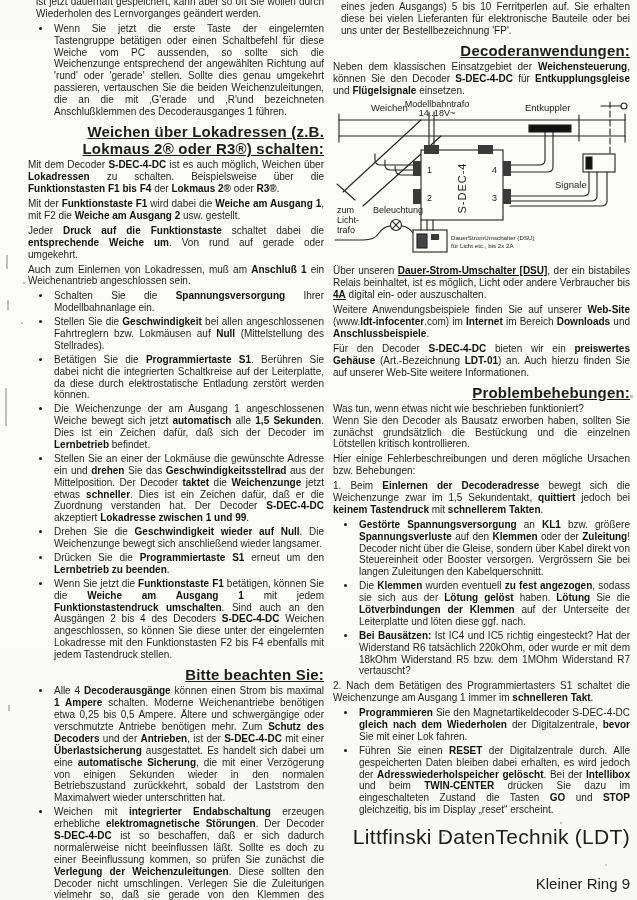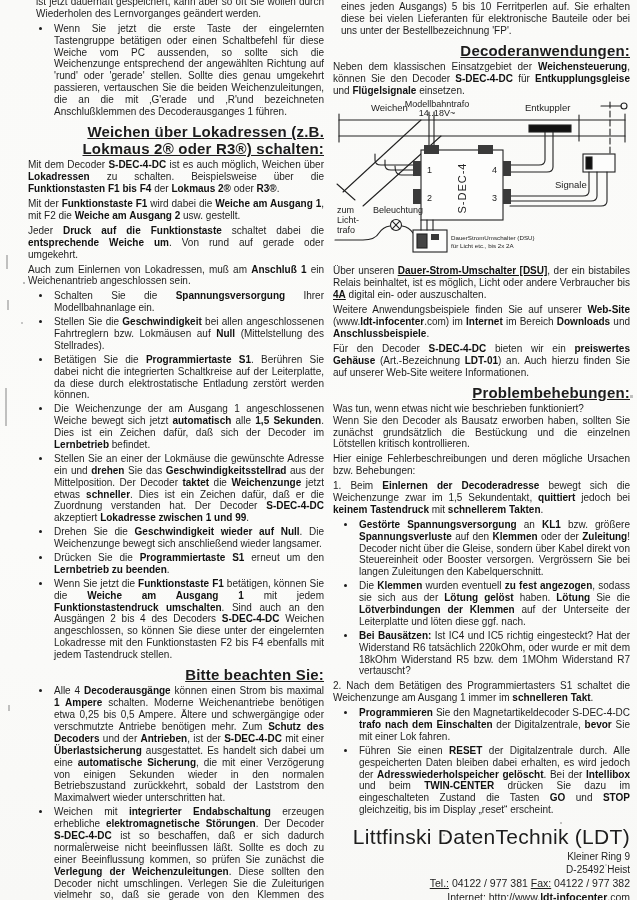--- a/index.html
+++ b/index.html
@@ -24,21 +24,21 @@
   }
   ul{margin:0 0 3px 0;padding:0 0 0 24px;}
   li{margin:0 0 2px 0;padding-left:2px;}
   u{text-decoration:underline;}
   b{color:#111;}
   .diagram-wrap{margin:2px 0 3px 0;}
   svg text{font-family:"Liberation Sans","DejaVu Sans",sans-serif;fill:#222;}
   .footer{margin-top:7px;text-align:right;line-height:1.3;}
   .footer .made{font-size:10px;}
   .footer .company{font-size:21px;letter-spacing:.3px;}
-  .footer .addr{font-size:10px;}
+  .footer .addr{font-size:15px;margin-top:24px;}
   .footer .telfax{font-size:10.5px;margin-top:1px;}
   .footer .inet{font-size:10.5px;}
   
   .speck{position:absolute;width:2px;height:2px;background:#9a9a9a;border-radius:50%;
     box-shadow:140px 42px 0 #ababab, 220px 37px 0 #b3b3b3, 358px -8px 0 #a8a8a8,
                272px 72px 0 #bdbdbd, 475px -20px 0 #b0b0b0, 520px 22px 0 #c0c0c0,
                -62px -560px 0 #a5a5a5, -64px -520px 0 #b5b5b5;}
   .edge-mark{position:absolute;background:#8f8f8f;opacity:.55;}
 </style>
 </head>
@@ -173,21 +173,21 @@
 
     <p>1. Beim <b>Einlernen der Decoderadresse</b> bewegt sich die Weichenzunge zwar im 1,5 Sekundentakt, <b>quittiert</b> jedoch bei <b>keinem Tastendruck</b> mit <b>schnellerem Takten</b>.</p>
     <ul>
       <li><b>Gestörte Spannungsversorgung</b> an <b>KL1</b> bzw. größere <b>Spannungsverluste</b> auf den <b>Klemmen</b> oder der <b>Zuleitung</b>! Decoder nicht über die Gleise, sondern über Kabel direkt von Steuereinheit oder Booster versorgen. Vergrössern Sie bei langen Zuleitungen den Kabelquerschnitt.</li>
       <li>Die <b>Klemmen</b> wurden eventuell <b>zu fest angezogen</b>, sodass sie sich aus der <b>Lötung gelöst</b> haben. <b>Lötung</b> Sie die <b>Lötverbindungen der Klemmen</b> auf der Unterseite der Leiterplatte und löten diese ggf. nach.</li>
       <li><b>Bei Bausätzen:</b> Ist IC4 und IC5 richtig eingesteckt? Hat der Widerstand R6 tatsächlich 220kOhm, oder wurde er mit dem 18kOhm Widerstand R5 bzw. dem 1MOhm Widerstand R7 vertauscht?</li>
     </ul>
 
     <p>2. Nach dem Betätigen des Programmiertasters S1 schaltet die Weichenzunge am Ausgang 1 immer im <b>schnelleren Takt</b>.</p>
     <ul>
-      <li><b>Programmieren</b> Sie den Magnetartikeldecoder S-DEC-4-DC <b>trafo nach dem Einschalten</b> der Digitalzentrale, <b>bevor</b> Sie mit einer Lok fahren.</li>
+      <li><b>Programmieren</b> Sie den Magnetartikeldecoder S-DEC-4-DC <b>gleich nach dem Wiederholen</b> der Digitalzentrale, <b>bevor</b> Sie mit einer Lok fahren.</li>
       <li>Führen Sie einen <b>RESET</b> der Digitalzentrale durch. Alle gespeicherten Daten bleiben dabei erhalten, es wird jedoch der <b>Adresswiederholspeicher gelöscht</b>. Bei der <b>Intellibox</b> und beim <b>TWIN-CENTER</b> drücken Sie dazu im eingeschalteten Zustand die Tasten <b>GO</b> und <b>STOP</b> gleichzeitig, bis im Display „reset“ erscheint.</li>
     </ul>
 
     <div class="footer">
       <div class="company">Littfinski DatenTechnik (LDT)</div>
       <div class="addr">Kleiner Ring 9</div>
       <div class="addr">D-25492 Heist</div>
       <div class="telfax"><u>Tel.:</u> 04122 / 977 381   <u>Fax:</u> 04122 / 977 382</div>
       <div class="inet"><u>Internet:</u> http://www.<b>ldt-infocenter</b>.com</div>
 

